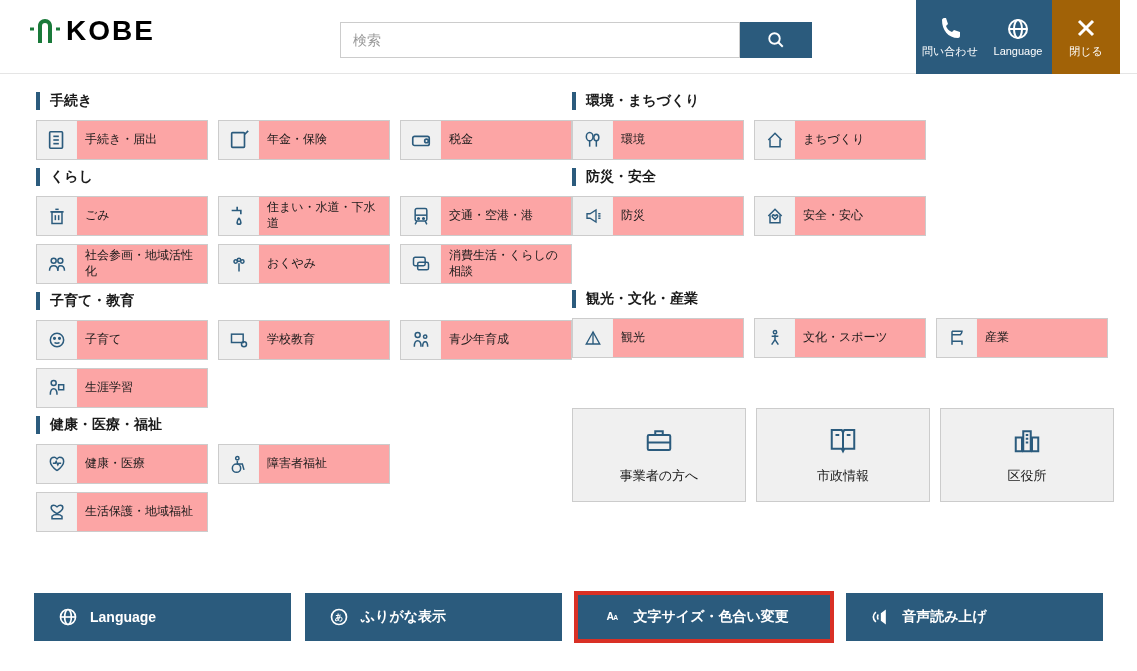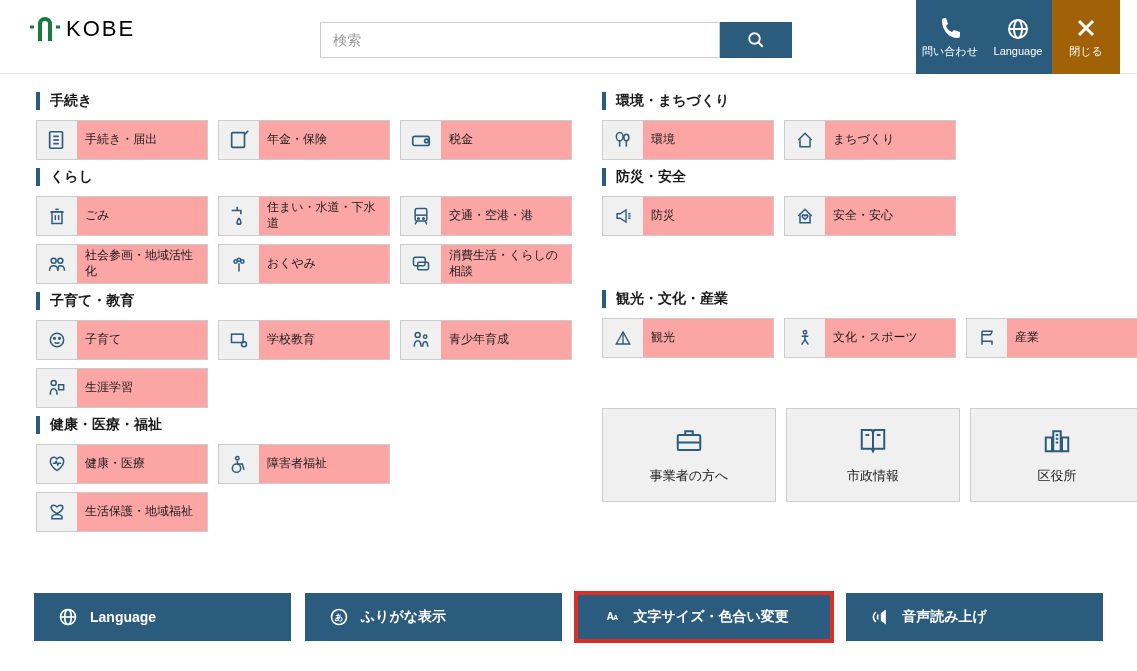--- a/index.html
+++ b/index.html
@@ -1,33 +1,33 @@
 <!DOCTYPE html>
 <html><head>
 <meta charset="utf-8">
 <style>
 * { margin: 0; padding: 0; box-sizing: border-box; font-family: "Hiragino Sans", "Meiryo", sans-serif; }
 body { background: #fff; width: 1137px; height: 671px; position: relative; }
 
 
 .header { display: flex; align-items: flex-start; padding: 0; height: 74px; border-bottom: 1px solid #e5e5e5; }
-.logo { margin: 15px 0 0 30px; font-size: 22px; font-weight: 400; letter-spacing: 2px; display: flex; align-items: center; color: #000; }
+.logo { margin: 15px 0 0 30px; font-size: 28px; font-weight: 700; letter-spacing: 2px; display: flex; align-items: center; color: #000; }
 .logo-icon { width: 30px; height: 28px; margin-right: 6px; }
 .search-box { margin-left: 185px; margin-top: 22px; display: flex; }
 .search-input { width: 400px; height: 36px; border: 1px solid #ccc; padding: 0 12px; font-size: 14px; background: #fff; }
 .search-btn { width: 72px; height: 36px; background: #2b5b7d; border: none; display: flex; align-items: center; justify-content: center; cursor: pointer; }
 .header-right { position: absolute; right: 17px; top: 0; display: flex; }
 .header-btn { width: 68px; height: 74px; display: flex; flex-direction: column; align-items: center; justify-content: center; color: #fff; font-size: 11px; cursor: pointer; }
 .header-btn.contact { background: #2b5b7d; }
 .header-btn.lang { background: #2b5b7d; }
 .header-btn.close { background: #a16207; }
 .header-btn .hicon { font-size: 22px; margin-bottom: 4px; }
 
 
-.content { padding: 14px 30px 0 36px; display: flex; gap: 30px; }
+.content { padding: 14px 30px 0 36px; display: flex; }
 .col-left { width: 540px; }
 .col-right { flex: 1; }
 
 .section-title { font-size: 14px; font-weight: bold; color: #1a1a1a; padding-left: 10px; border-left: 4px solid #2b5b7d; margin-bottom: 10px; margin-top: 4px; }
 
 .card-row { display: flex; gap: 10px; margin-bottom: 8px; }
 .card { width: 172px; height: 40px; border: 1px solid #ccc; display: flex; align-items: center; cursor: pointer; background: #fca5a5; }
 .card-icon { width: 40px; height: 38px; background: #f0f0f0; display: flex; align-items: center; justify-content: center; color: #2b5b7d; border-right: 1px solid #eee; flex-shrink: 0; }
 .card-label { padding: 0 8px; font-size: 12px; color: #1a1a1a; line-height: 1.3; }
 

